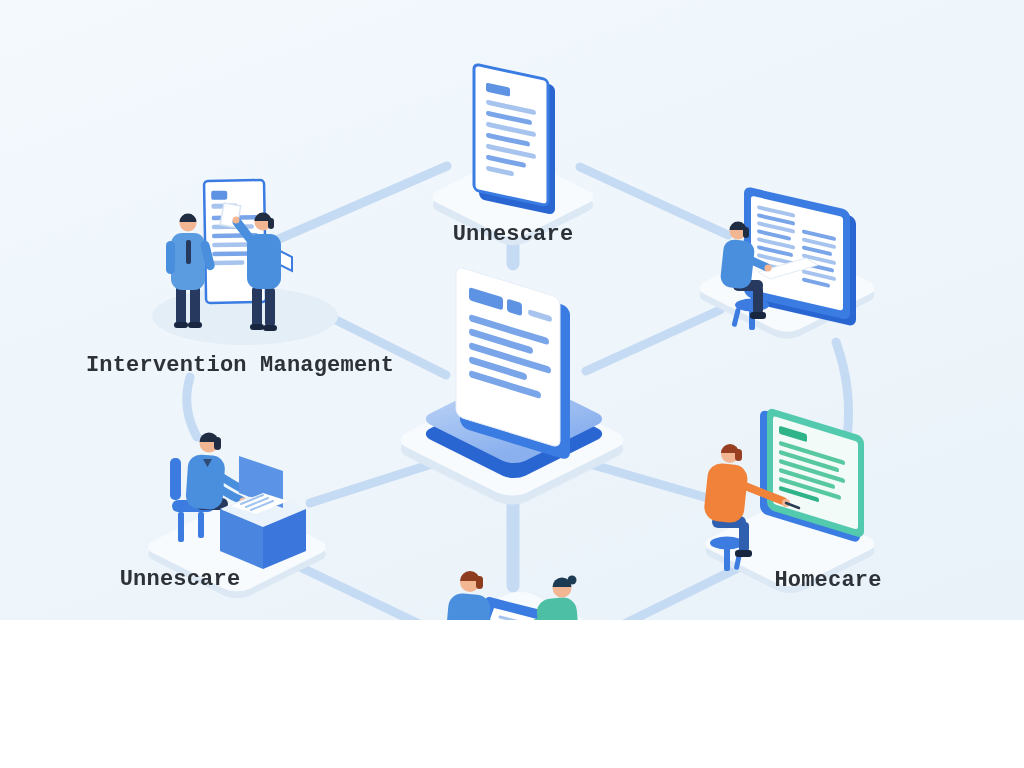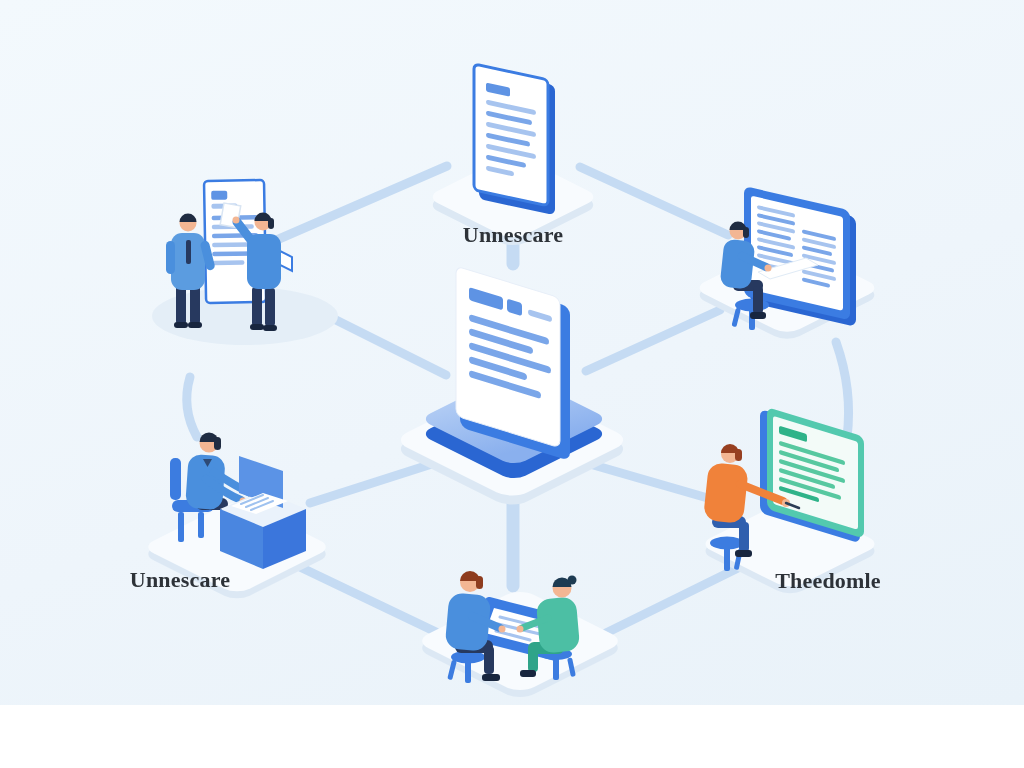--- a/index.html
+++ b/index.html
@@ -1,19 +1,19 @@
 <!DOCTYPE html>
 <html style="--c-background: #eef5fb; --c-connector: #c5dbf3; --c-primary-blue: #3b7ce2; --c-deep-blue: #2a66d2; --c-soft-blue: #aac7f2; --c-doc-line-blue: #a7c4ef; --c-doc-line-strong: #7aa6e9; --c-doc-chip-blue: #5e93e4; --c-platform-white: #f8fbfe; --c-platform-shadow: #dce8f4; --c-soft-shadow: #e4eef7; --c-skin: #f3b693; --c-hair-dark: #1f2c42; --c-hair-brown: #973f20; --c-shirt-blue: #4a8fdd; --c-jacket-blue: #5b9ce0; --c-pants-dark: #27395f; --c-shoe-dark: #18263f; --c-stool-blue: #3c7ce0; --c-shirt-orange: #f0823a; --c-jeans-blue: #2f5fae; --c-teal-frame: #53c9ae; --c-teal-chip: #2fb389; --c-teal-line: #57c8a0; --c-shirt-teal: #4cbfa4; --c-pants-teal: #2fa489; --c-desk-blue: #4a86e0; --c-desk-blue-dark: #3b76dc; --c-laptop-blue: #5b93e6; --c-key-stripe: #9fc2ef; --c-label-text: #2d3238;"><head>
 <meta charset="utf-8">
 <style>
   html,body{margin:0;padding:0;}
   .scene{
-    position:relative;width:1024px;height:705px;overflow:hidden;
+    position:relative;width:1024px;height:620px;overflow:hidden;
     background:linear-gradient(160deg,#f3f9fd 0%,#eef5fb 55%,#e9f2f9 100%);
-    font-family:Liberation Serif, serif;
+    font-family:Liberation Mono, monospace;
   }
   .scene svg{position:absolute;left:0;top:0;}
   .label{
     position:absolute;transform:translateX(-50%);
     color:var(--c-label-text,#2d3238);font-weight:600;font-size:22px;
     letter-spacing:.2px;white-space:nowrap;
   }
   
   .ln{stroke:var(--c-connector);stroke-width:9;fill:none;stroke-linecap:round}
   .lnw{stroke:var(--c-connector);stroke-width:13;fill:none;stroke-linecap:round}
@@ -297,15 +297,16 @@
       <path class="armt" d="M548,618 L522,628" stroke-width="7"></path>
       <circle class="skin" cx="520" cy="629" r="3.5"></circle>
       <circle class="skin" cx="562" cy="588" r="9.5"></circle>
       <path d="M552.5,587 a9.5,9.5 0 0 1 19,0 z" fill="#1d3b52"></path>
       <circle cx="572" cy="580" r="4.5" fill="#1d3b52"></circle>
     </g>
   </g>
 </svg>
 
 <div class="label" style="left:513px;top:222px;">Unnescare</div>
+<div class="label" style="left:240px;top:353px;">Intervention Management</div>
 <div class="label" style="left:180px;top:567px;">Unnescare</div>
-<div class="label" style="left:828px;top:568px;">Theedomle</div>
+<div class="label" style="left:828px;top:568px;">Homecare</div>
 </div>
 
 </body></html>

